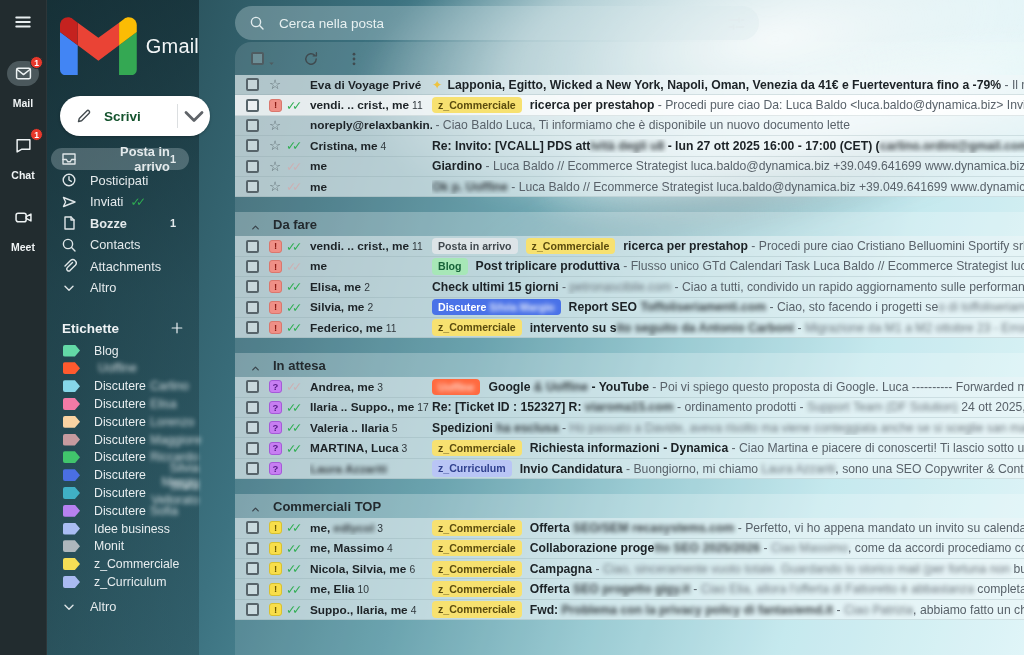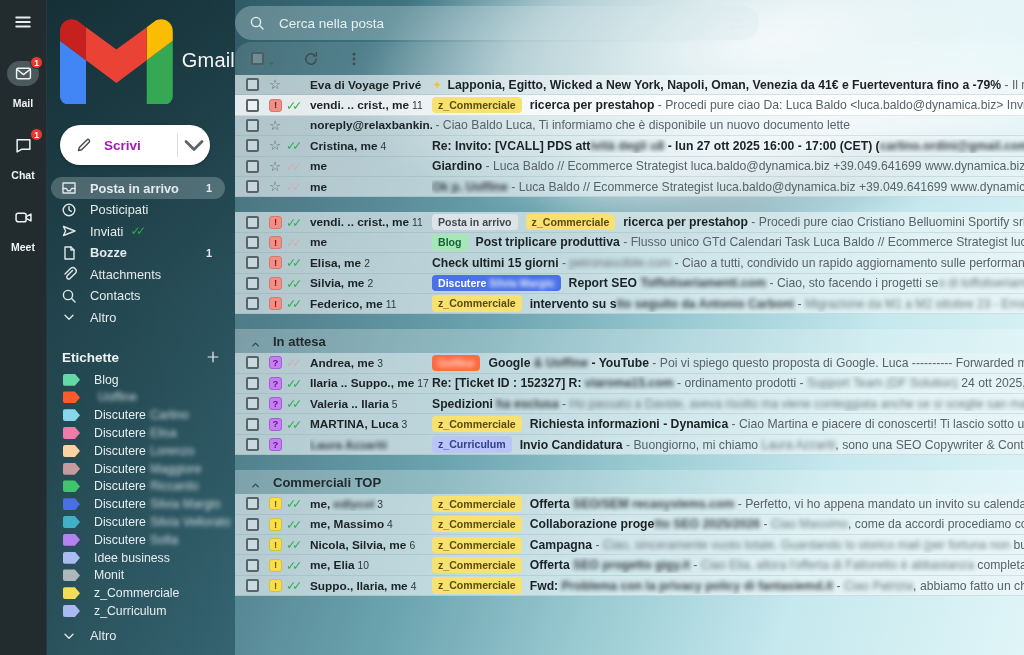--- a/index.html
+++ b/index.html
@@ -23,29 +23,29 @@
   .hamburger{margin:13px 0 30px;color:#e8eef0;width:18px;height:18px;cursor:pointer;}
   .rail-item{display:flex;flex-direction:column;align-items:center;margin-bottom:24px;color:#e8eef0;}
   .rail-ico{position:relative;width:32px;height:25px;display:flex;align-items:center;justify-content:center;}
   .rail-ico svg{width:17px;height:17px;}
   .rail-ico.pill{background:#4b585c;border-radius:13px;}
   .badge{position:absolute;top:-5px;right:-4px;min-width:13px;height:13px;background:#e8382b;border-radius:8px;
     color:#fff;font-size:8.5px;font-weight:700;display:flex;align-items:center;justify-content:center;
     border:1.5px solid #222c2f;padding:0 2px;}
   .rail-label{font-size:10.5px;font-weight:600;margin-top:11px;color:#f0f4f5;}
   
-  .sidebar{position:absolute;left:47px;top:0;bottom:0;width:188px;z-index:5;
-    background:linear-gradient(180deg,rgba(14,36,42,.62) 0%,rgba(22,48,56,.42) 45%,rgba(28,58,66,.34) 100%);}
+  .sidebar{position:absolute;left:47px;top:0;bottom:0;width:152px;z-index:5;
+    background:linear-gradient(180deg,rgba(14,36,42,.62) 0%,rgba(22,48,56,.42) 45%,rgba(28,58,66,.34) 100%);text-align:right;}
   .logo-row{display:flex;align-items:center;gap:9px;padding:13px 0 0 13px;}
   .logo-row svg{width:26px;height:20px;}
   .logo-text{color:#f2f6f7;font-size:20px;font-weight:500;letter-spacing:.2px;}
   .compose{margin:17px 0 12px 13px;width:150px;height:40px;background:#fff;border-radius:20px;
     display:flex;align-items:center;box-shadow:0 1px 3px rgba(0,0,0,.25);cursor:pointer;}
   .compose .pen{width:16px;height:16px;color:#444c50;margin-left:16px;}
-  .compose .clabel{margin-left:12px;font-size:13.5px;font-weight:700;color:#a21caf;}
+  .compose .clabel{margin-left:12px;font-size:13.5px;font-weight:700;color:#14532d;}
   .compose .cdiv{margin-left:auto;width:1px;height:24px;background:#dcdfe1;}
   .compose .ccaret{width:32px;height:100%;display:flex;align-items:center;justify-content:center;color:#5f6368;}
   .compose .ccaret svg{width:11px;height:11px;}
   .nav-item{display:flex;align-items:center;height:21.5px;padding-left:14px;margin-right:10px;
     color:#e4eaec;font-size:12.8px;cursor:pointer;border-radius:0 14px 14px 0;}
   .nav-item .nicon{width:16px;height:16px;margin-right:13px;flex:none;color:#dfe6e8;}
   .nav-item .nicon svg{width:15px;height:15px;}
   .nav-item.active{background:rgba(232,243,246,.24);font-weight:700;border-radius:14px;margin-left:4px;padding-left:10px;}
   .nav-item.bold{font-weight:700;}
   .nav-item .count{margin-left:auto;padding-right:13px;font-size:11px;font-weight:600;}
@@ -198,30 +198,30 @@
       <div class="nav-item bold">
         <span class="nicon" style="display: inline-block;"><svg viewBox="0 0 16 16" style="width:100%;height:100%" fill="none" stroke="currentColor" stroke-width="1.4" stroke-linecap="round" stroke-linejoin="round">
             <path d="M4 2h6l3 3v9H4z"></path>
             <path d="M10 2v3h3"></path>
           </svg></span>
         <span>Bozze</span>
         <span class="count">1</span>
       </div>
       <div class="nav-item">
         <span class="nicon" style="display: inline-block;"><svg viewBox="0 0 16 16" style="width:100%;height:100%" fill="none" stroke="currentColor" stroke-width="1.4" stroke-linecap="round" stroke-linejoin="round">
-            <path d="M11.5 4.5l-5.3 5.3a2 2 0 0 0 2.8 2.8l5.3-5.3a3.4 3.4 0 0 0-4.8-4.8L4 8"></path>
-          </svg></span>
-        <span>Attachments</span>
+            <circle cx="7" cy="7" r="4.6"></circle>
+            <path d="M10.6 10.6L14 14"></path>
+          </svg></span>
+        <span>Contacts</span>
       </div>
       <div class="nav-item">
         <span class="nicon" style="display: inline-block;"><svg viewBox="0 0 16 16" style="width:100%;height:100%" fill="none" stroke="currentColor" stroke-width="1.4" stroke-linecap="round" stroke-linejoin="round">
-            <circle cx="7" cy="7" r="4.6"></circle>
-            <path d="M10.6 10.6L14 14"></path>
-          </svg></span>
-        <span>Contacts</span>
+            <path d="M11.5 4.5l-5.3 5.3a2 2 0 0 0 2.8 2.8l5.3-5.3a3.4 3.4 0 0 0-4.8-4.8L4 8"></path>
+          </svg></span>
+        <span>Attachments</span>
       </div>
       <div class="nav-item">
         <span class="nicon" style="display: inline-block;"><svg viewBox="0 0 16 16" style="width:100%;height:100%" fill="none" stroke="currentColor" stroke-width="1.4" stroke-linecap="round" stroke-linejoin="round">
             <path d="M4 6.2l4 4 4-4"></path>
           </svg></span>
         <span>Altro</span>
       </div>
     </nav>
   <div class="labels-head">
     <span class="lh-text">Etichette</span>
@@ -404,20 +404,26 @@
             <span class="star">☆</span>
           </span>
           <span class="checks faded">✓✓</span>
           <span class="sender"><span>me</span></span>
           <span class="content">
             <span class="subj blur">Ok p. Uoffine</span>
             <span class="snip"> - Luca Baldo // Ecommerce Strategist luca.baldo@dynamica.biz +39.049.641699 www.dynamica.biz</span>
           </span>
         </div>
         <div class="sec-gap"></div>
+        <div class="sec-head">
+          <span class="chev" style="display: inline-block;"><svg viewBox="0 0 16 16" style="width:100%;height:100%" fill="none" stroke="currentColor" stroke-width="1.4" stroke-linecap="round" stroke-linejoin="round">
+              <path d="M4 10l4-4 4 4" stroke-width="1.8"></path>
+            </svg></span>
+          <span class="sec-title">Da fare</span>
+        </div>
         <div class="row">
           <span class="cb"></span>
           <span class="slot">
             <span class="marker" style="background: rgb(239, 143, 134); color: rgb(138, 28, 21); border-color: rgb(218, 119, 109);">!</span>
           </span>
           <span class="checks">✓✓</span>
           <span class="sender"><span>vendi. .. crist., me</span><span class="cnt">11</span></span>
           <span class="content">
             <span class="chip" style="background: rgba(223, 229, 232, 0.92); color: rgb(65, 73, 78);"><span>Posta in arrivo</span></span>
             <span class="chip" style="background: rgb(247, 225, 112); color: rgb(91, 76, 14);"><span>z_Commerciale</span></span>

